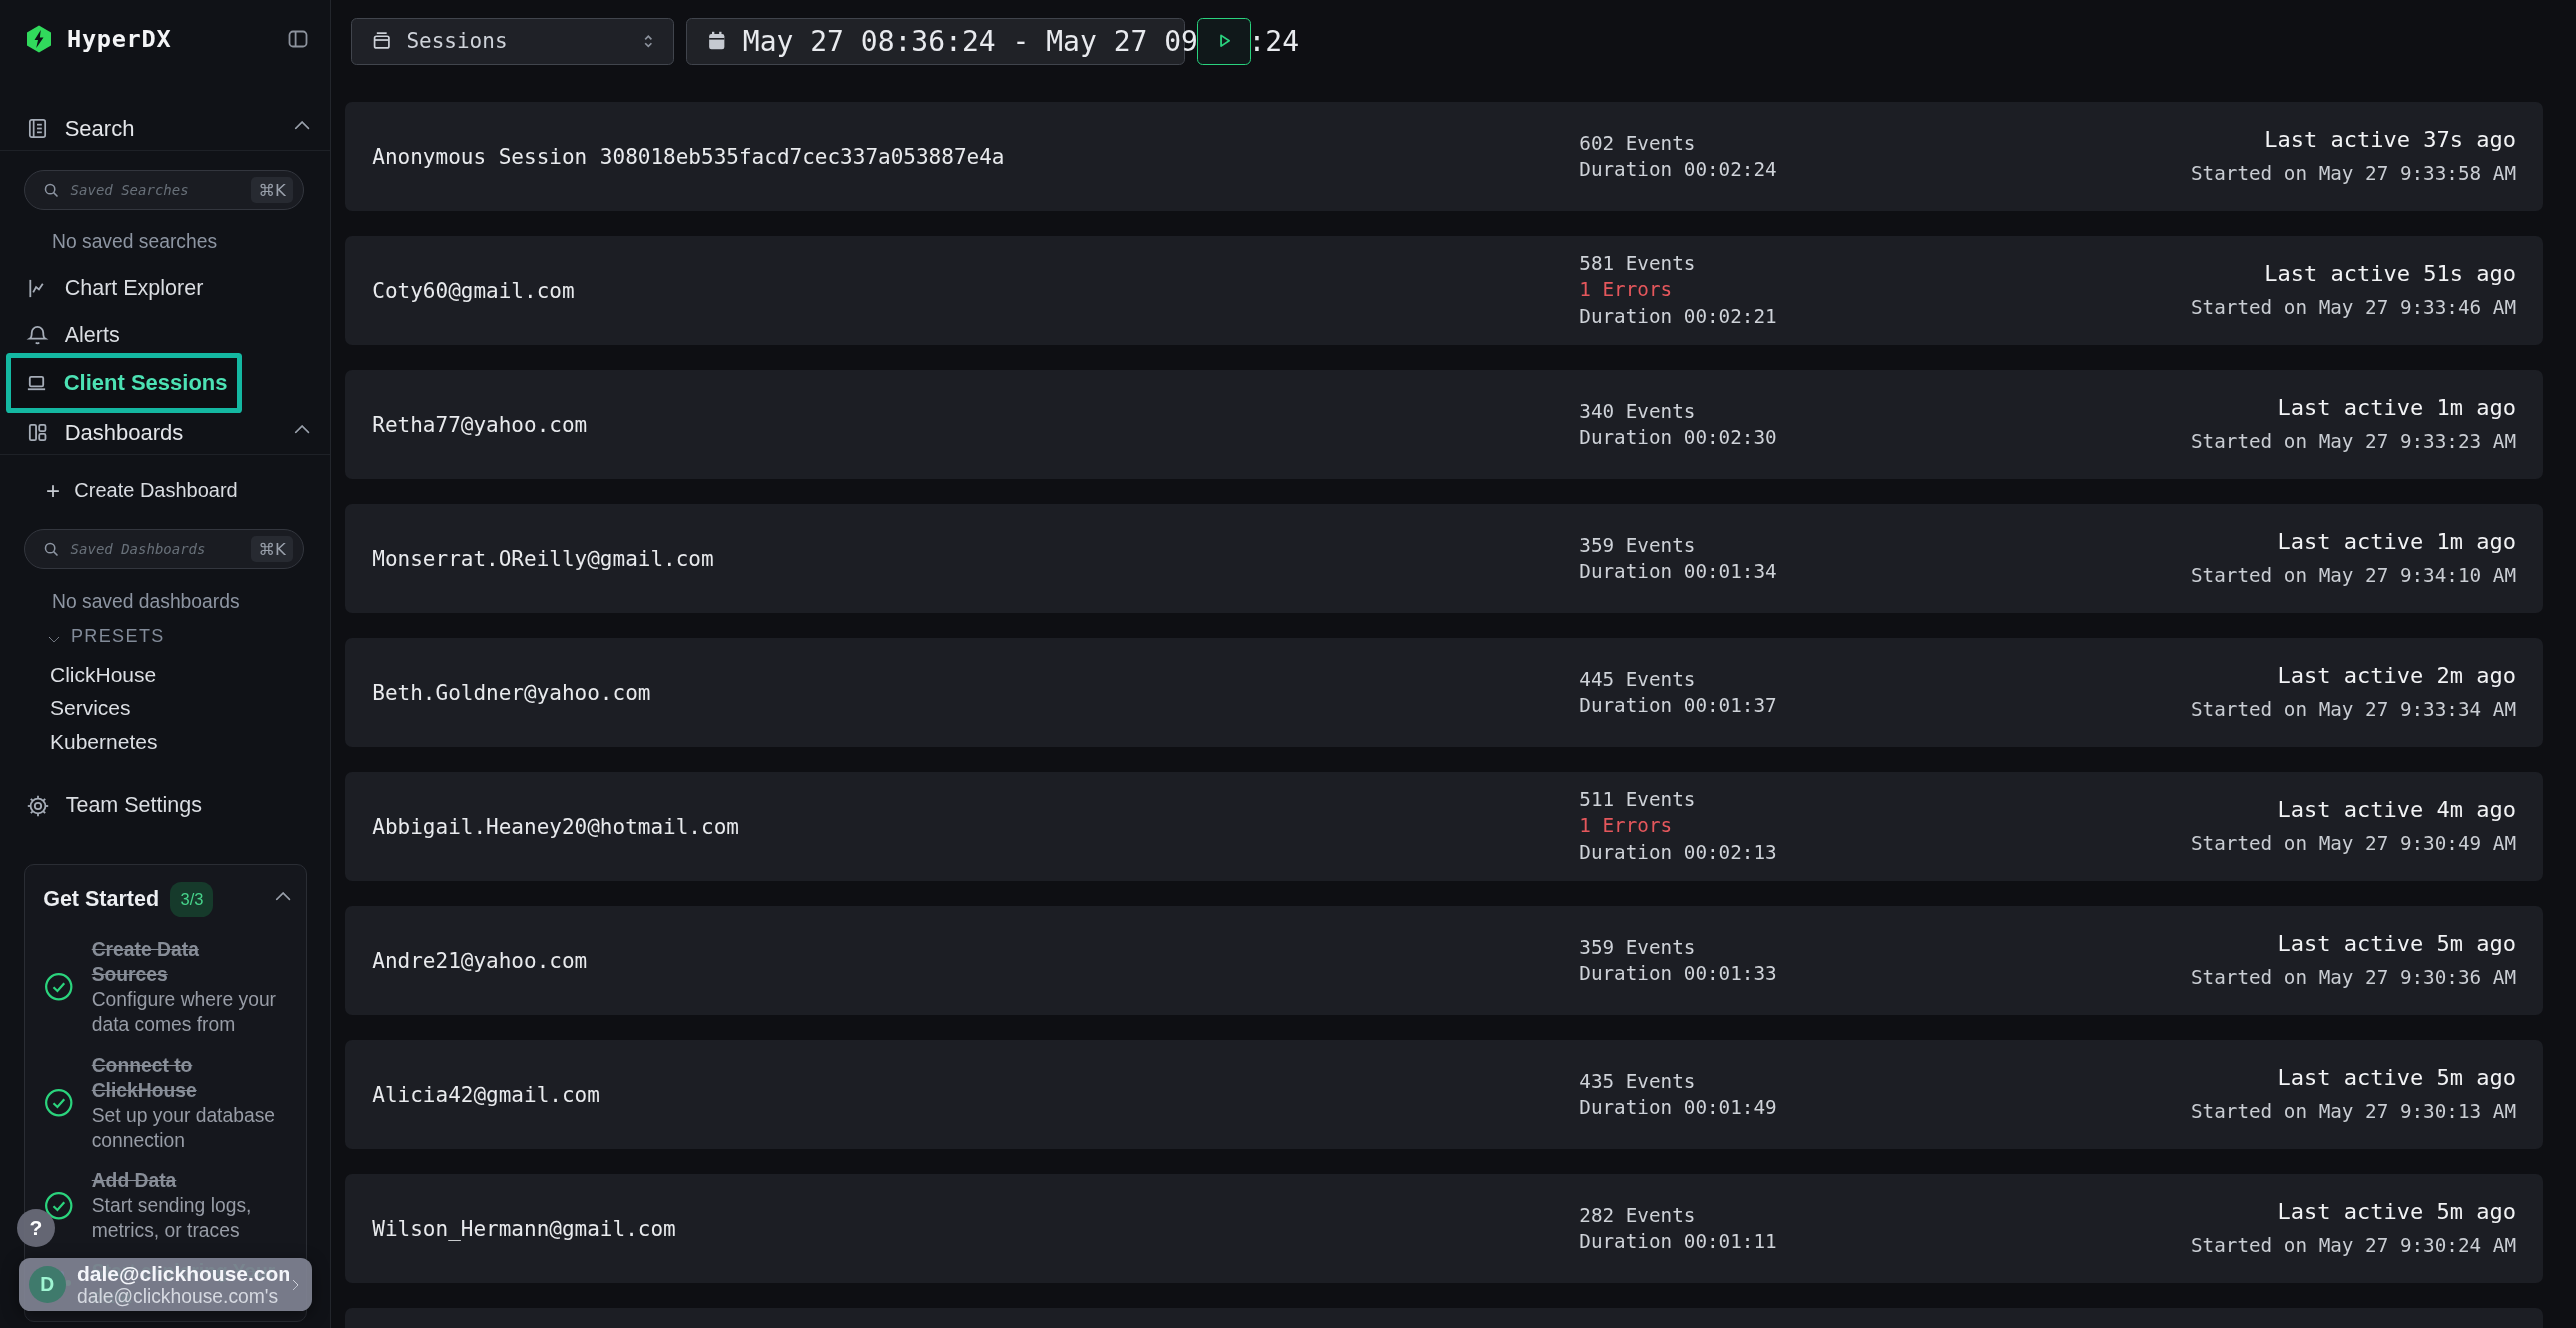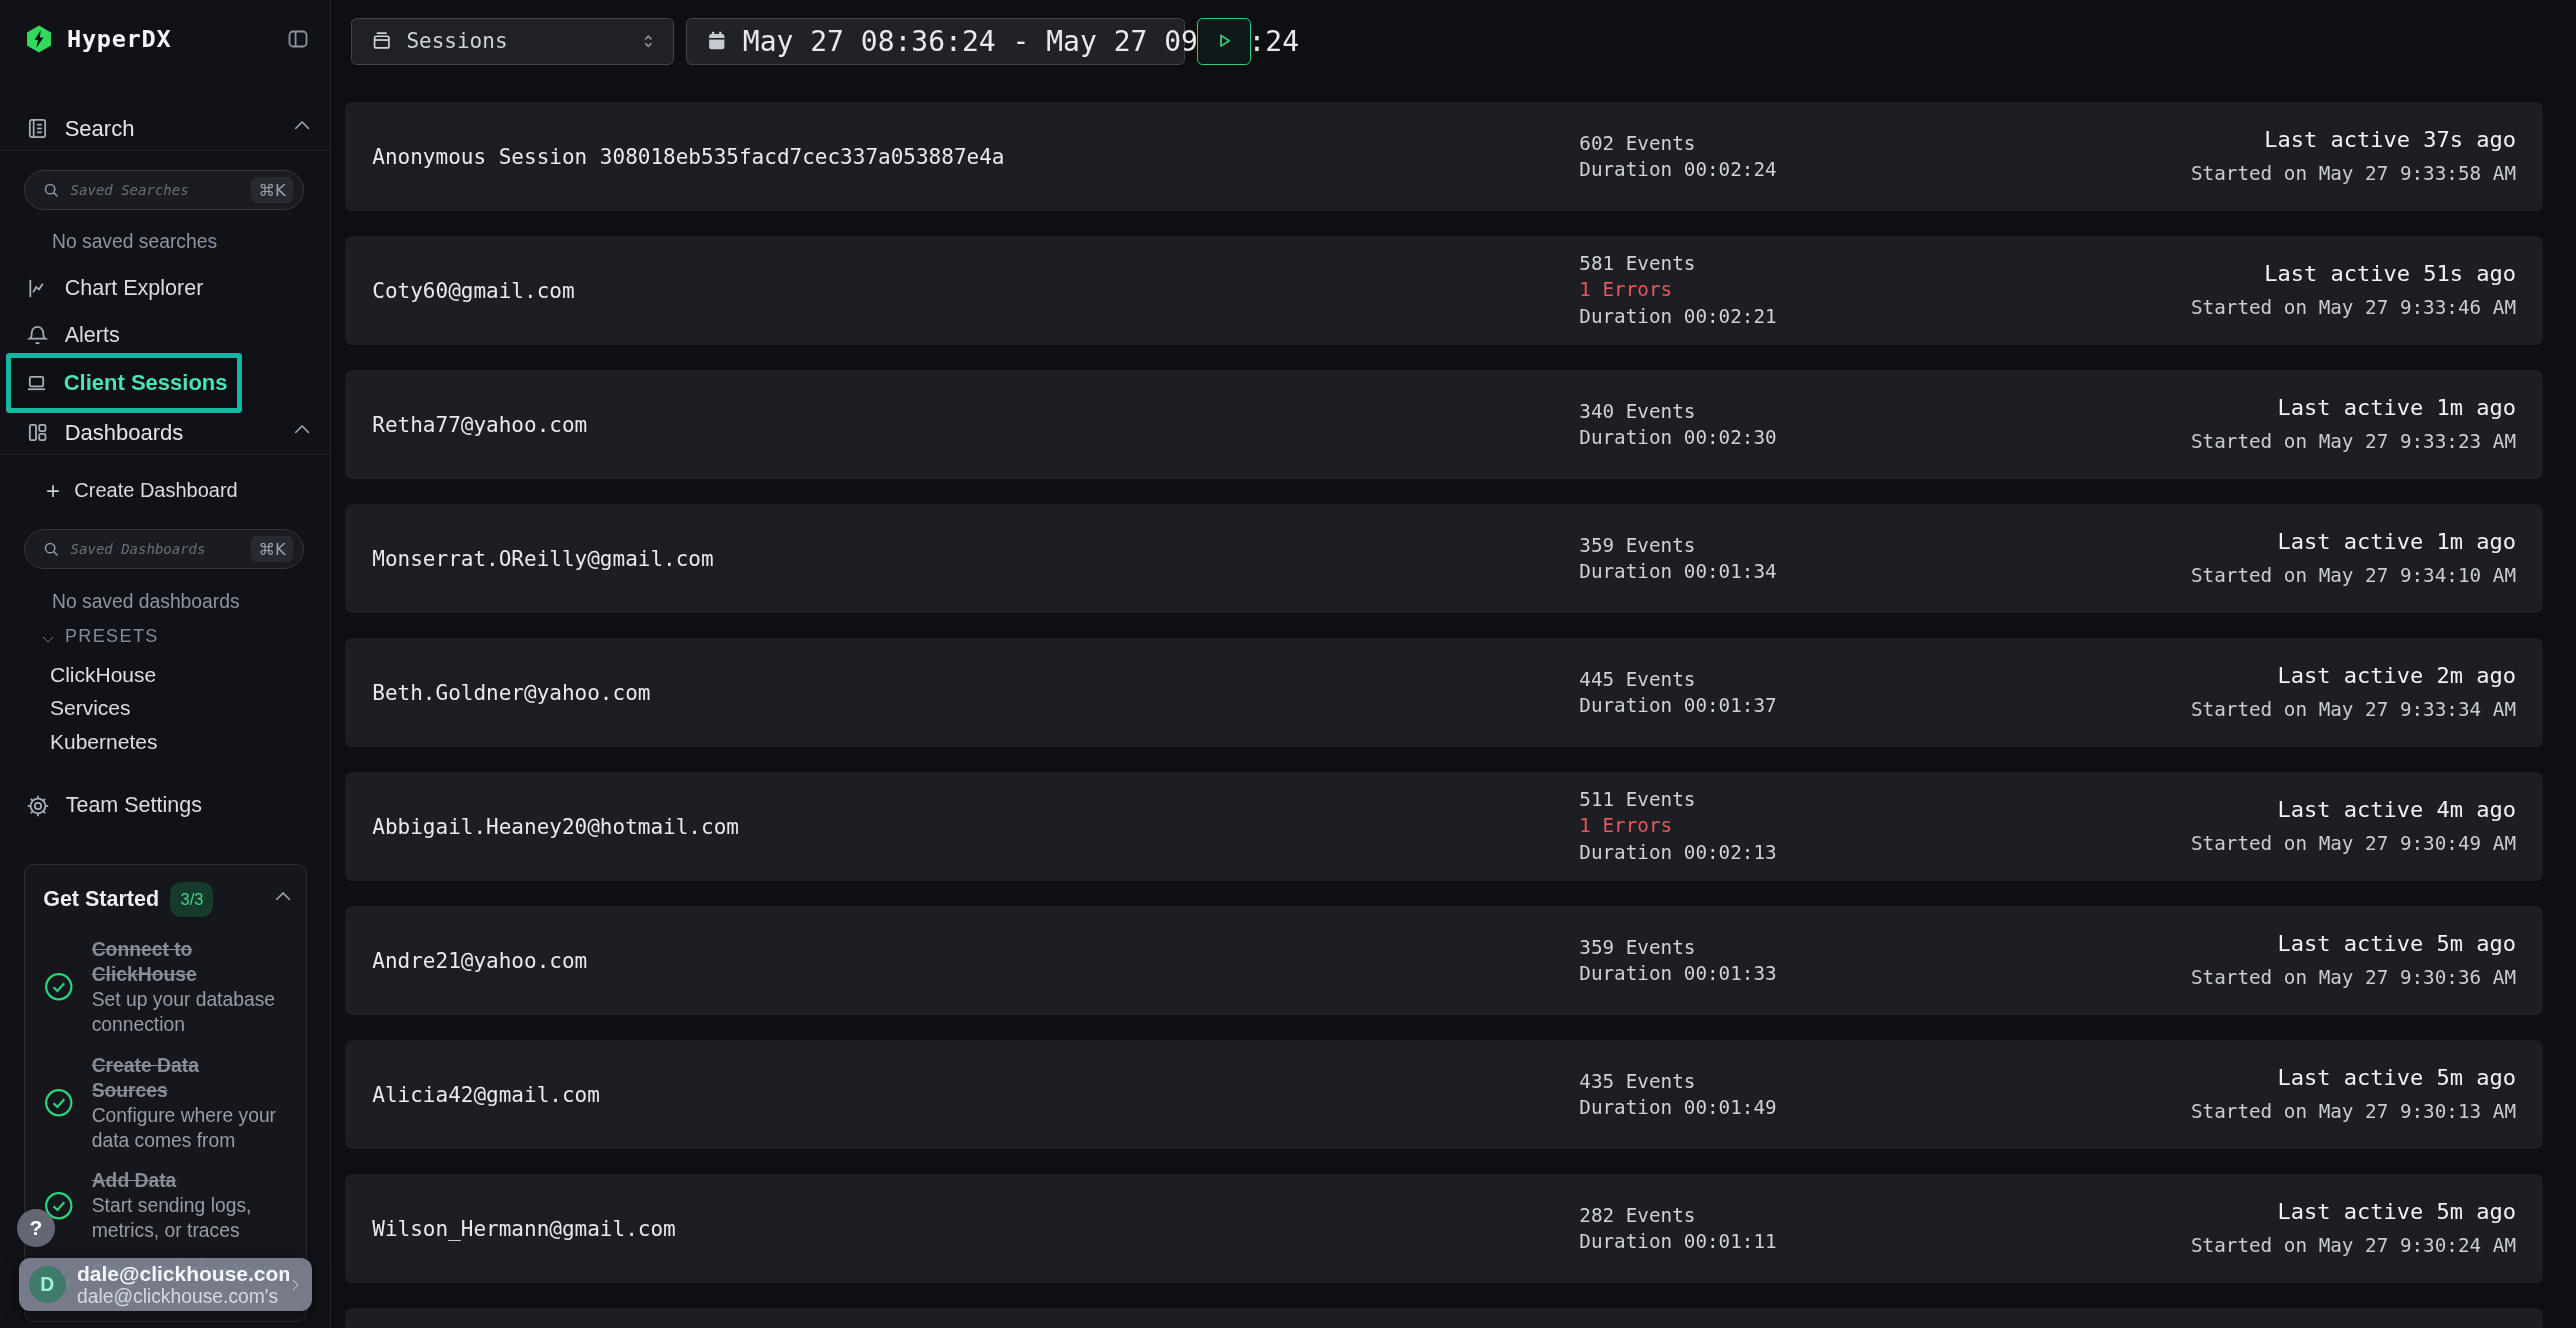--- a/index.html
+++ b/index.html
@@ -54,21 +54,21 @@
   .cs-box { position:absolute; top:353px; left:5.7px; width:236px; height:60px;
     border:5.7px solid #14b8a2; border-radius:3.6px; background:#0d0f13;
     display:flex; align-items:center; padding-left:14.3px; }
   .cs-box .label { font-size:22px; font-weight:bold; color:#4ce2b4; margin-left:15.7px; }
 
   .create-dash { position:absolute; top:474px; left:46px; height:33px;
     display:flex; align-items:center; cursor:pointer; }
   .plus { font-size:24px; color:#c7cbd2; line-height:1; }
   .create-dash .label { font-size:20px; color:#d9dce1; margin-left:14.3px; }
 
-  .presets-row { position:absolute; top:626px; left:44px; display:flex;
+  .presets-row { position:absolute; top:626px; left:50px; display:flex;
     align-items:center; gap:13px; cursor:pointer; }
   .presets-row .label { font-size:18px; color:#828b99; letter-spacing:1.4px; }
   .preset-link { position:absolute; left:50px; height:29px; display:flex;
     align-items:center; font-size:21px; color:#dcdfe4; cursor:pointer; }
 
   
   .gs-card { position:absolute; top:864px; left:23.6px; width:283px; height:458px;
     background:#15171d; border:1.1px solid #2a2d34; border-radius:10px;
     padding:17px 18.6px; z-index:10; }
   .gs-head { display:flex; align-items:center; }
@@ -300,35 +300,35 @@
       </div>
       <div class="gs-items" id="gs-items">
   <div class="gs-item">
     <span class="icon">
       <svg width="31.5" height="31.5" viewBox="0 0 24 24" fill="none" stroke="#2bd47d" stroke-width="1.7">
         <circle cx="12" cy="12" r="9.6"></circle>
         <polyline points="8,12.4 11,15.2 16.2,9.4"></polyline>
       </svg>
     </span>
     <span class="gs-text">
-      <div class="gs-item-title">Connect to ClickHouse</div>
-      <div class="gs-item-desc">Set up your database connection</div>
+      <div class="gs-item-title">Create Data Sources</div>
+      <div class="gs-item-desc">Configure where your data comes from</div>
     </span>
   </div>
 
   <div class="gs-item">
     <span class="icon">
       <svg width="31.5" height="31.5" viewBox="0 0 24 24" fill="none" stroke="#2bd47d" stroke-width="1.7">
         <circle cx="12" cy="12" r="9.6"></circle>
         <polyline points="8,12.4 11,15.2 16.2,9.4"></polyline>
       </svg>
     </span>
     <span class="gs-text">
-      <div class="gs-item-title">Create Data Sources</div>
-      <div class="gs-item-desc">Configure where your data comes from</div>
+      <div class="gs-item-title">Connect to ClickHouse</div>
+      <div class="gs-item-desc">Set up your database connection</div>
     </span>
   </div>
 
   <div class="gs-item">
     <span class="icon">
       <svg width="31.5" height="31.5" viewBox="0 0 24 24" fill="none" stroke="#2bd47d" stroke-width="1.7">
         <circle cx="12" cy="12" r="9.6"></circle>
         <polyline points="8,12.4 11,15.2 16.2,9.4"></polyline>
       </svg>
     </span>

